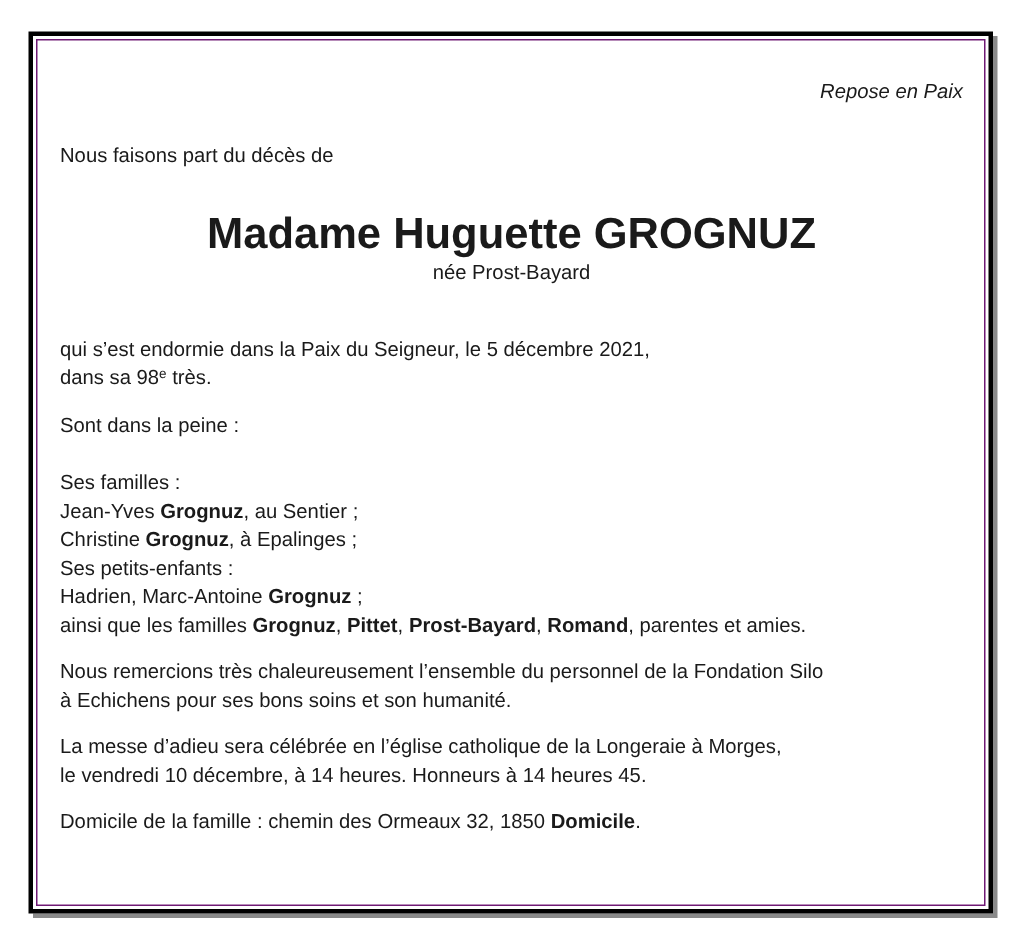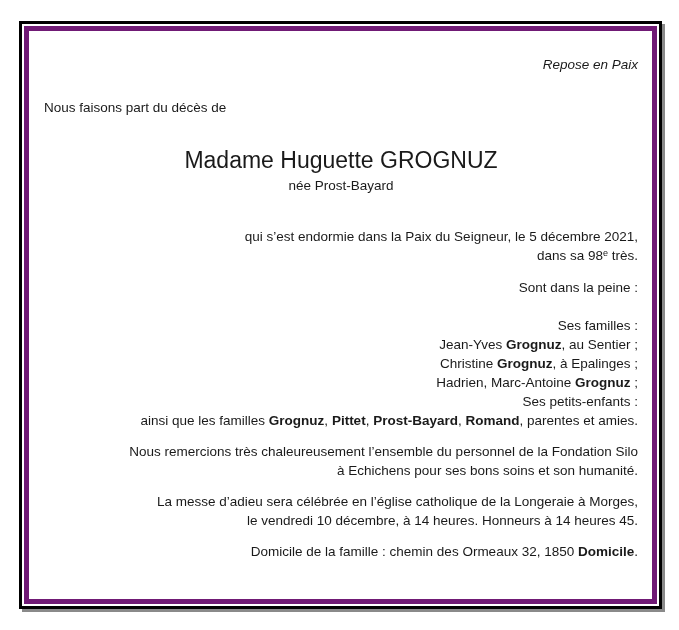--- a/index.html
+++ b/index.html
@@ -22,39 +22,39 @@
     width: 643px;
     height: 588px;
     box-sizing: border-box;
     border: 3px solid #000000;
     box-shadow: 3px 3px 0 #8a8a8a;
     background: #ffffff;
   }
   .frame-inner {
     position: absolute;
     top: 2px; left: 2px; right: 2px; bottom: 2px;
-    border: 5px solid #701a75;
+    border: 1px solid #701a75;
   }
   .content {
     padding: 22px 14px 0 15px;
     font-size: 13.5px;
     line-height: 19px;
   }
-  .line { white-space: nowrap; text-align: right; }
+  .line { white-space: nowrap; }
   .epigraph {
     text-align: right;
     font-style: italic;
     margin-top: 2px;
     white-space: nowrap;
   }
   .intro { margin-top: 24px; white-space: nowrap; }
   .deceased { text-align: center; margin-top: 30px; }
   .deceased-name {
-    font-size: 23px;
-    font-weight: normal;
+    font-size: 29px;
+    font-weight: bold;
     line-height: 26px;
     white-space: nowrap;
   }
   .maiden { line-height: 16px; margin-top: 5px; white-space: nowrap; }
   .former { line-height: 16px; font-style: italic; white-space: nowrap; }
   .para { margin: 0; }
   .p-death     { margin-top: 33px; }
   .p-mourning  { margin-top: 13px; }
   .p-family    { margin-top: 19px; }
   .p-thanks    { margin-top: 12px; }
@@ -88,22 +88,22 @@
           <div class="line">qui s’est endormie dans la Paix du Seigneur, le 5 décembre 2021,</div>
           <div class="line"><span>dans sa 98</span><sup class="sup">e</sup><span> très.</span></div>
         </div>
 
         <div class="para p-mourning line">Sont dans la peine :</div>
 
         <div class="para p-family">
           <div class="line">Ses familles :</div>
           <div class="line"><span>Jean-Yves </span><span class="b">Grognuz</span><span>, au Sentier ;</span></div>
           <div class="line"><span>Christine </span><span class="b">Grognuz</span><span>, à Epalinges ;</span></div>
+          <div class="line">Ses petits-enfants :</div>
           <div class="line"><span>Hadrien, Marc-Antoine </span><span class="b">Grognuz</span><span> ;</span></div>
-          <div class="line">Ses petits-enfants :</div>
           <div class="line"><span>ainsi que les familles </span><span class="b">Grognuz</span><span>, </span><span class="b">Pittet</span><span>, </span><span class="b">Prost-Bayard</span><span>, </span><span class="b">Romand</span><span>, parentes et amies.</span></div>
         </div>
 
         <div class="para p-thanks">
           <div class="line">Nous remercions très chaleureusement l’ensemble du personnel de la Fondation Silo</div>
           <div class="line">à Echichens pour ses bons soins et son humanité.</div>
         </div>
 
         <div class="para p-service">
           <div class="line">La messe d’adieu sera célébrée en l’église catholique de la Longeraie à Morges,</div>

